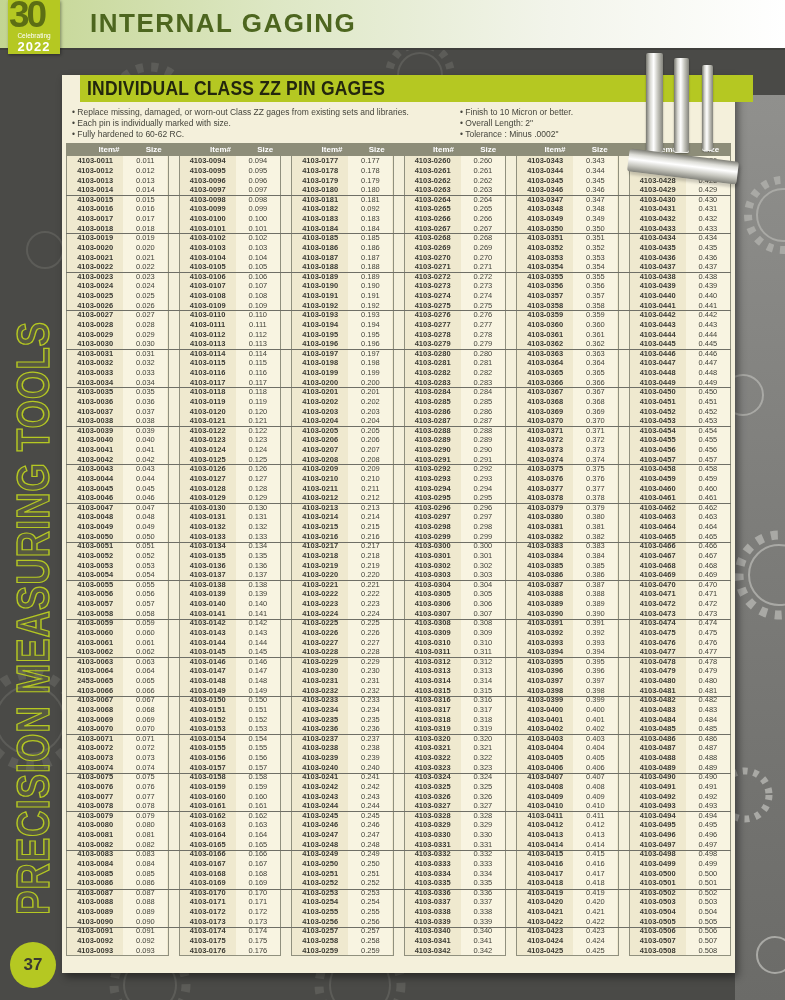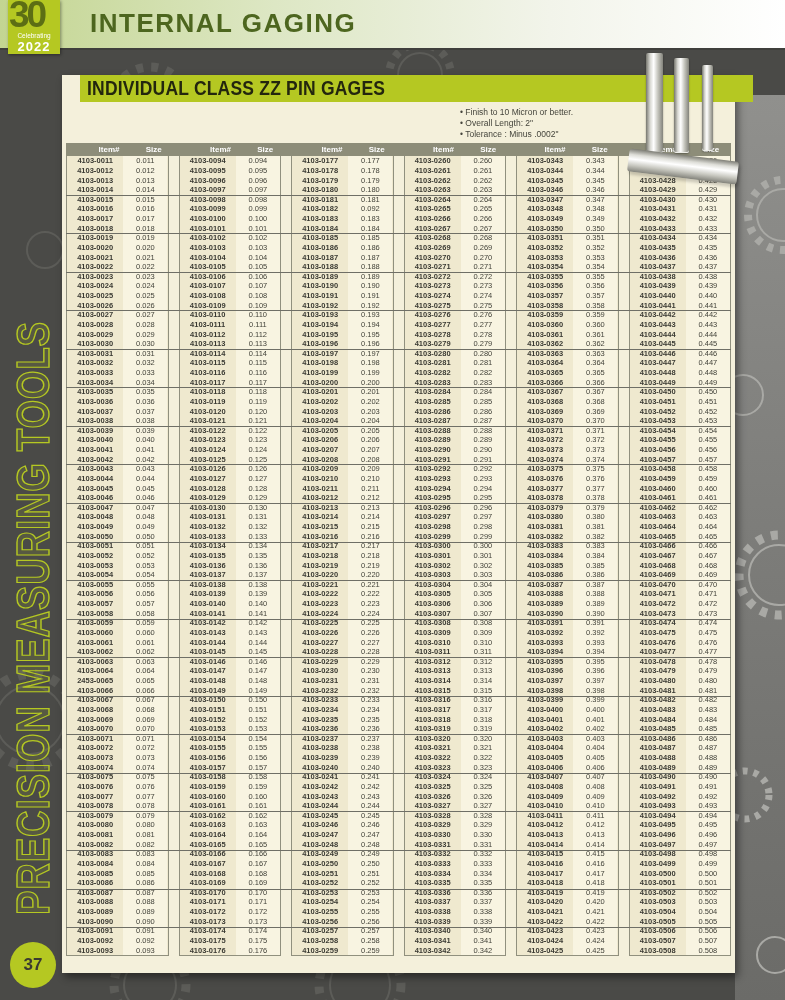--- a/index.html
+++ b/index.html
@@ -156,20 +156,27 @@
 
 <div class="page-circle">
   <span>37</span>
 </div>
 
 <div class="panel">
   <div class="section-bar">
     <span class="section-title">INDIVIDUAL CLASS ZZ PIN GAGES</span>
   </div>
 
+  <div class="bullets bullets-left">
+    <ul>
+      <li>Replace missing, damaged, or worn-out Class ZZ gages from existing sets and libraries.</li>
+      <li>Each pin is individually marked with size.</li>
+      <li>Fully hardened to 60-62 RC.</li>
+    </ul>
+  </div>
   <div class="bullets bullets-right">
     <ul>
       <li>Finish to 10 Micron or better.</li>
       <li>Overall Length: 2"</li>
       <li>Tolerance : Minus .0002"</li>
     </ul>
   </div>
 
   <div class="pins">
     <div class="pin-v pin-v1"></div>

